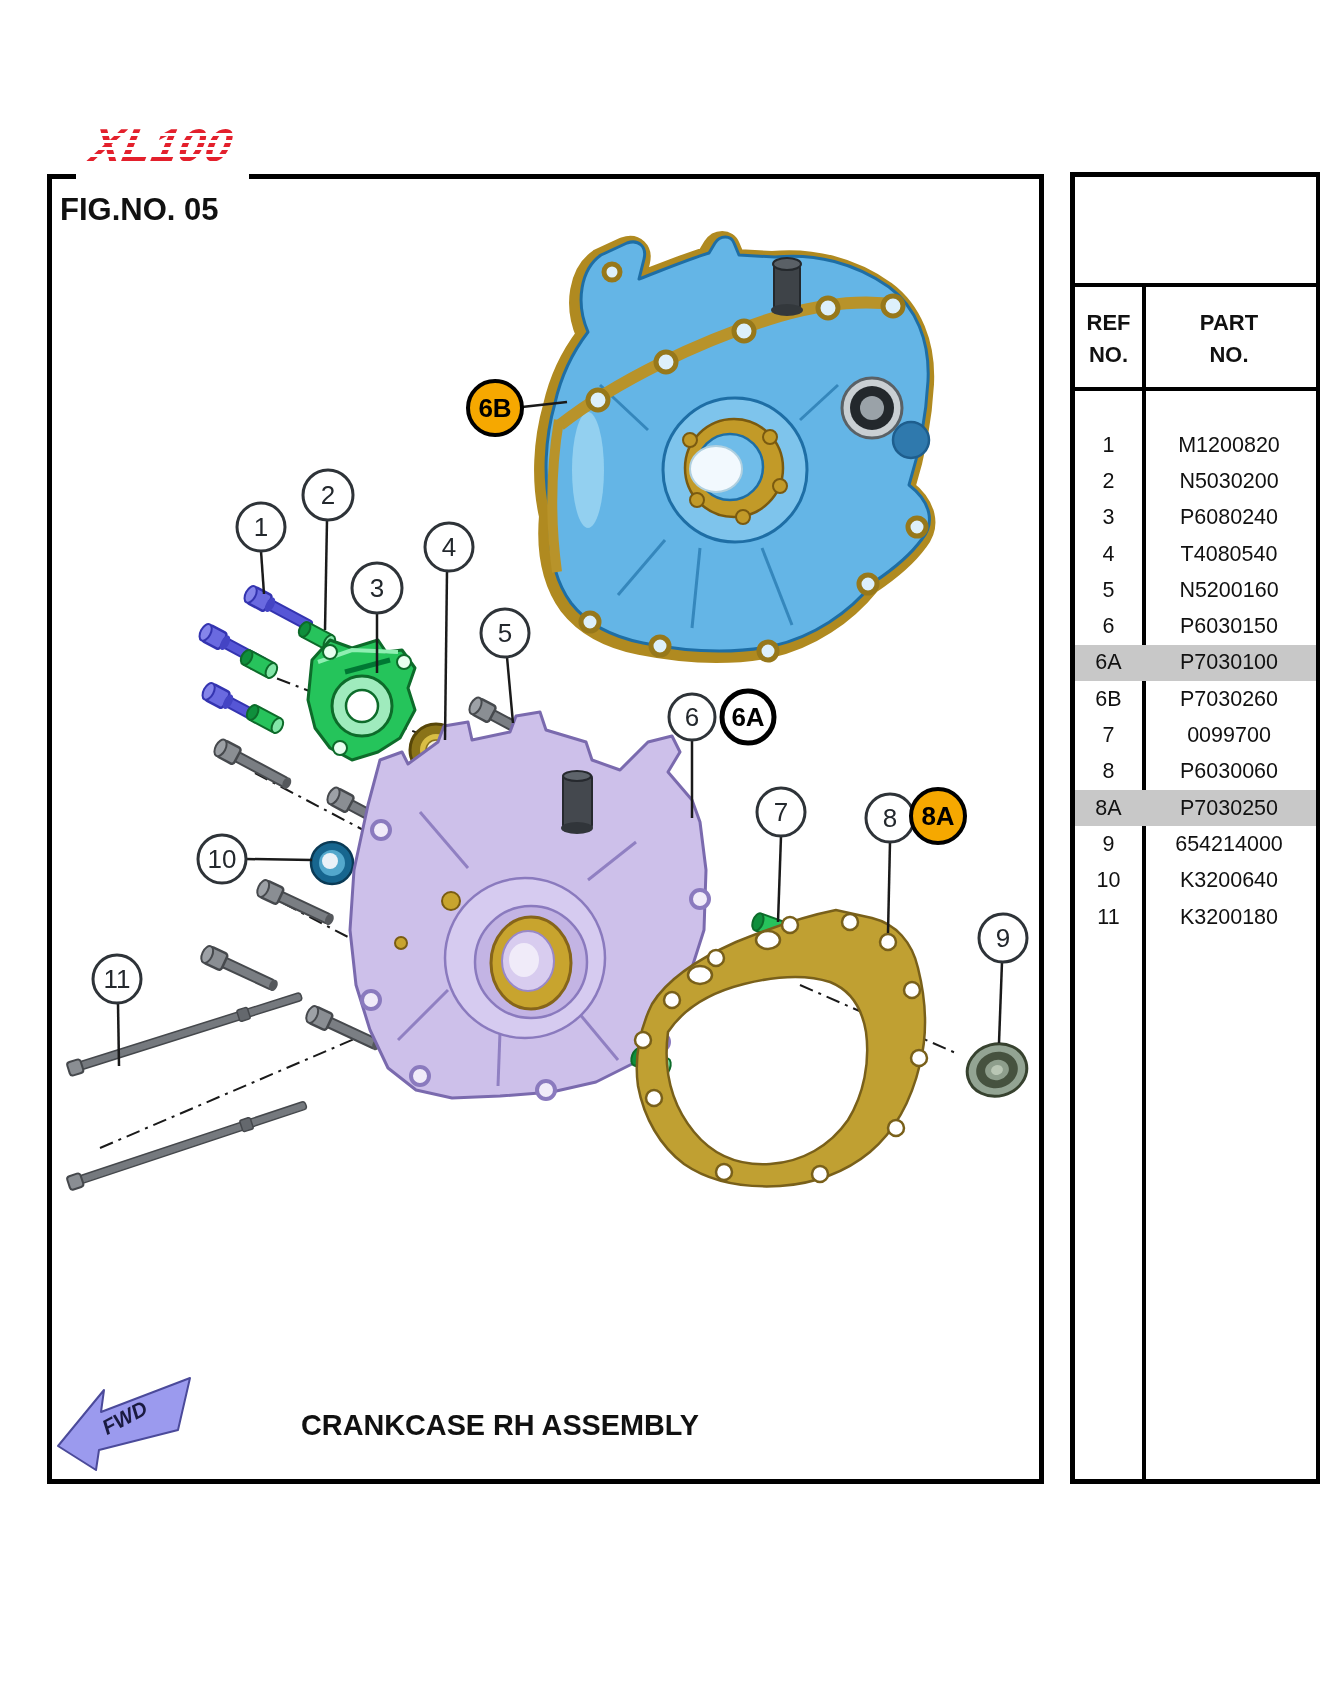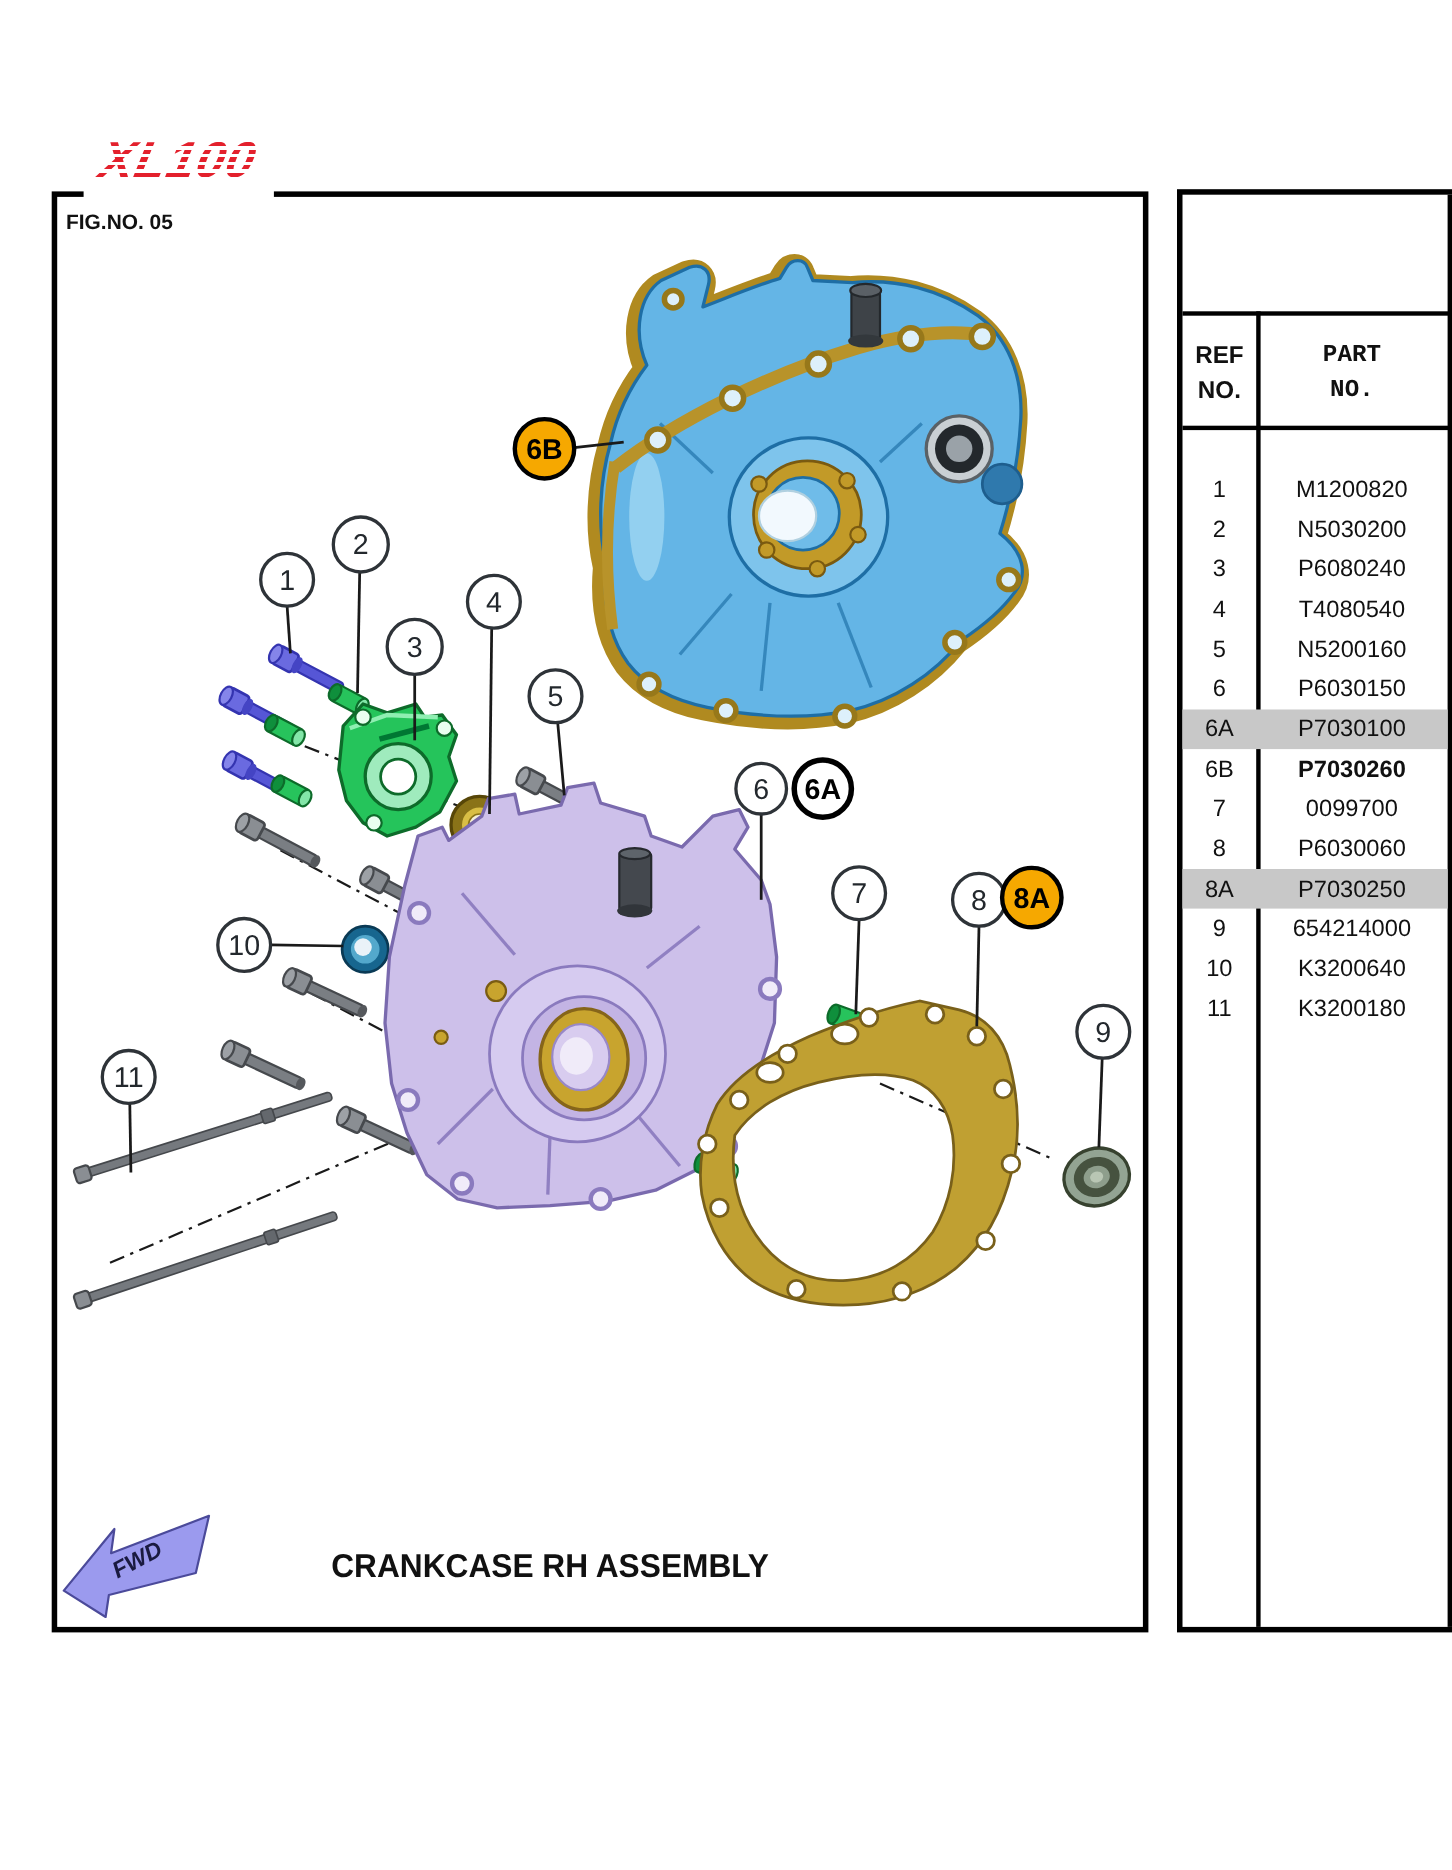--- a/index.html
+++ b/index.html
@@ -12,43 +12,43 @@
   #main-box { left:47px; top:174px; width:997px; height:1310px;
               border:5px solid #000; background:#fff; }
 
   
   #logo-wrap { left:76px; top:112px; padding:6px 16px 10px 16px; background:#fff; z-index:5; }
   #logo-text { font-style:italic; font-weight:900; font-size:46px; letter-spacing:1px;
                color:#E3202C; transform:skewX(-12deg); display:inline-block; }
   #logo-stripes { position:absolute; left:0; right:0; top:10px; bottom:10px;
                   background:repeating-linear-gradient(180deg, rgba(255,255,255,0) 0 4px, #ffffff 4px 7px); }
 
-  #fig-label { left:60px; top:192px; font-size:19px; font-weight:bold; color:#111; z-index:3; }
+  #fig-label { left:60px; top:192px; font-size:31px; font-weight:bold; color:#111; z-index:3; }
 
   #drawing-title { left:60px; top:1408px; width:880px; text-align:center;
                    font-size:30px; font-weight:bold; color:#111; letter-spacing:0px;
                    transform:scaleX(.96); z-index:3; }
 
   
   #table-box { left:1070px; top:172px; width:292px; height:1312px;
                border:5px solid #000; background:#fff; }
   .tline-h { position:absolute; left:0; right:0; height:4px; background:#000; }
   .tline-v { position:absolute; width:4px; background:#000; }
   #table-header-row { position:absolute; left:0; top:110px; width:241px; height:104px;
                       display:flex; }
   .th-cell { display:flex; flex-direction:column; align-items:center; justify-content:center;
              font-weight:bold; font-size:22px; line-height:1.45; color:#111; }
   .th-ref { width:67px; }
-  .th-part { width:174px;font-family:Liberation Mono, monospace; }
+  .th-part { width:174px; }
   #table-rows { position:absolute; left:0; top:214px; width:241px; padding-top:36px; }
   .trow { height:36.3px; display:flex; align-items:center; font-size:21.5px; color:#111; }
   .trow.hl { background:#C8C8C8; }
   .trow .c1 { width:67px; text-align:center; }
   .trow .c2 { width:174px; text-align:center; }
-  .trow .c2.b { font-weight:bold; }
+  .trow .c2.b { font-weight:normal; }
 
   #diagram-svg { left:0; top:0; z-index:2; pointer-events:none; }
 
   svg text.callout-num { font-family:"Liberation Sans", sans-serif; font-size:26px;
                          fill:#23282D; text-anchor:middle; }
   svg text.bold { font-weight:bold; fill:#000; }
 </style>
 </head>
 <body>
 

